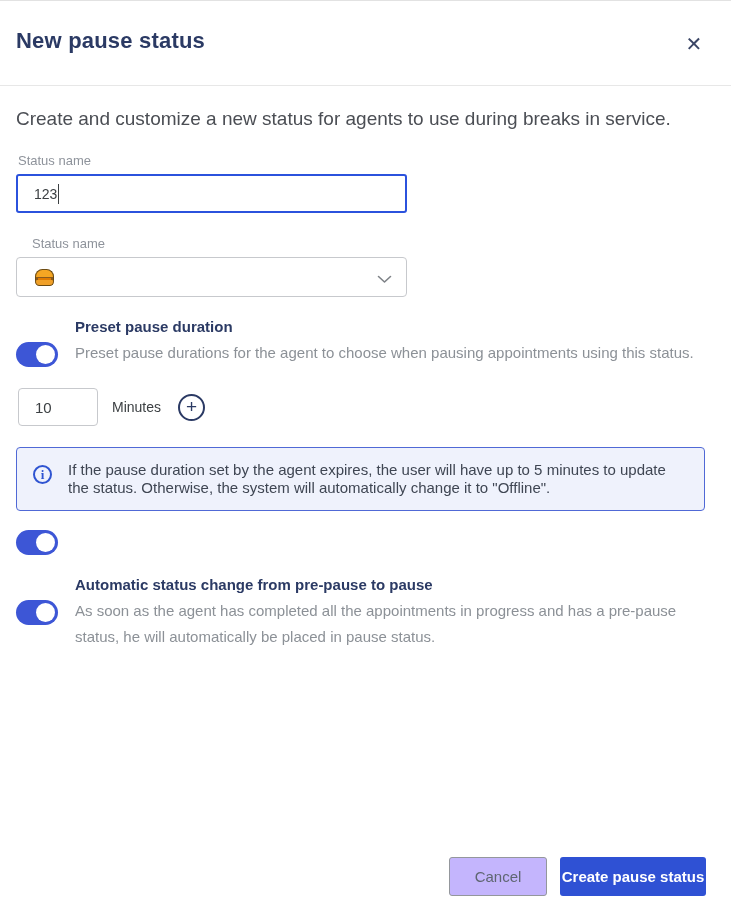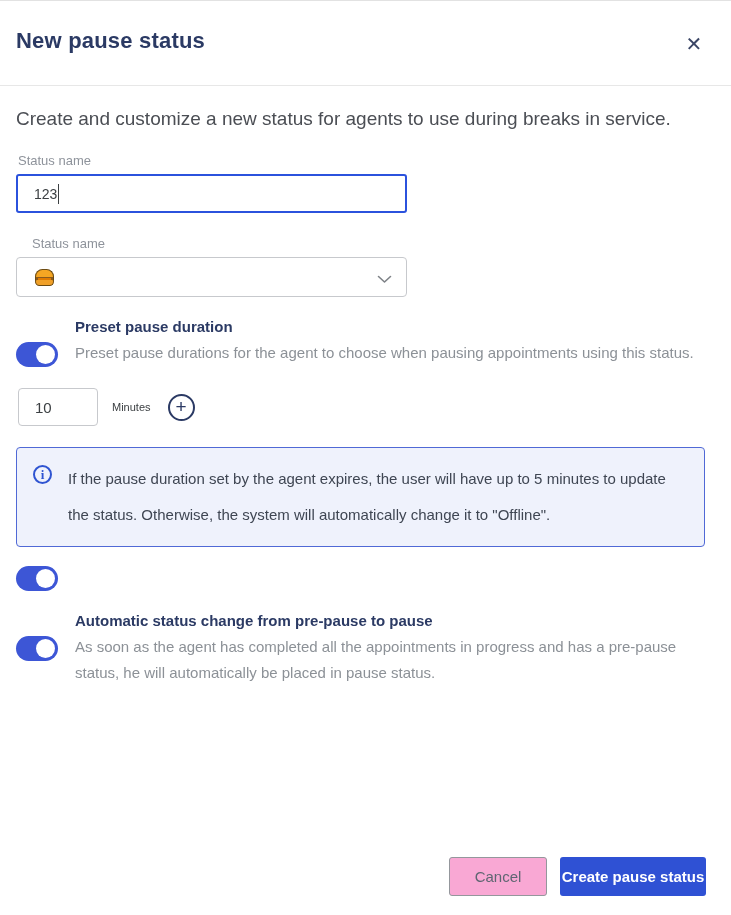--- a/index.html
+++ b/index.html
@@ -146,21 +146,21 @@
     border: 1px solid #c7c9cd;
     border-radius: 4px;
     padding: 0 16px;
     font-size: 15px;
     color: #3c4043;
     font-family: "Liberation Sans", sans-serif;
     outline: none;
   }
   .duration-unit {
     margin-left: 14px;
-    font-size: 11px;
+    font-size: 14px;
     color: #3c4043;
   }
   .plus-btn {
     margin-left: 17px;
     width: 27px; height: 27px;
     border: 2px solid #2b3a64;
     border-radius: 50%;
     background: transparent;
     color: #2b3a64;
     font-size: 19px;
@@ -189,40 +189,40 @@
     font-size: 13px;
     font-weight: 700;
     line-height: 15px;
     text-align: center;
     margin-top: 4px;
     font-family: "Liberation Serif", serif;
   }
   .info-text {
     margin-left: 16px;
     font-size: 15px;
-    line-height: 36px;
+    line-height: 18px;
     color: #3f4653;
     max-width: 620px;
   }
   .toggle-row.centered { align-items: center; margin-top: 19px; }
   .footer {
     position: absolute;
     right: 25px; bottom: 19px;
     display: flex;
   }
   .btn {
     height: 39px;
     border-radius: 3px;
     font-size: 15px;
     cursor: pointer;
     font-family: "Liberation Sans", sans-serif;
   }
   .btn-cancel {
     width: 98px;
-    background: #f9a8d4;
+    background: #c4b5fd;
     border: 1px solid #94979c;
     color: #5f6672;
     font-weight: 400;
   }
   .btn-primary {
     width: 146px;
     margin-left: 13px;
     background: #2f51d4;
     border: none;
     color: #ffffff;

